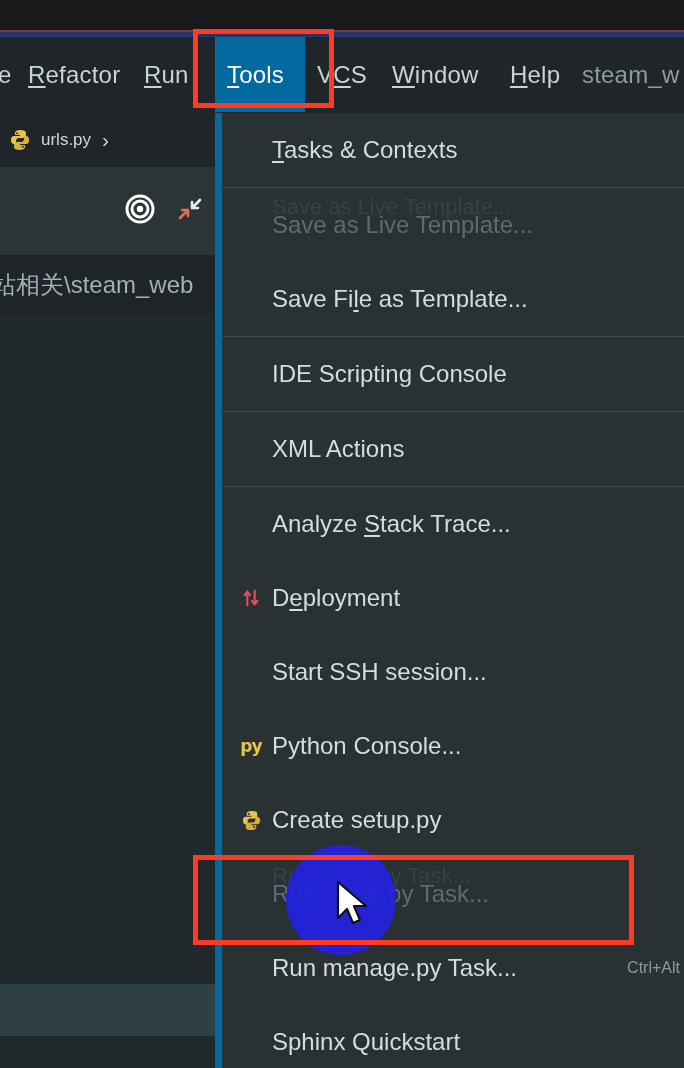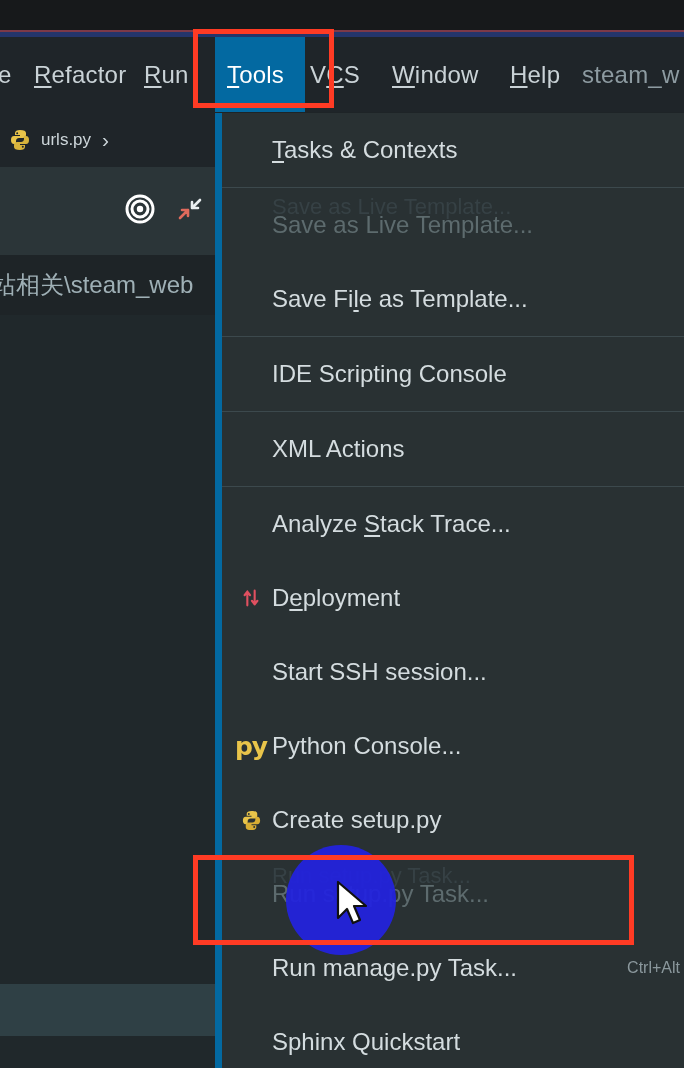--- a/index.html
+++ b/index.html
@@ -57,21 +57,21 @@
   .mrow .lbl u{text-decoration:underline;text-underline-offset:3px;}
   .mrow .sc{color:#8b989d;font-size:16px;padding-right:4px;}
   .mrow.disabled{color:#5d6b6e;}
   .sep{height:1px;background:#3c494d;margin:0;}
   .ghost{
     position:absolute;left:50px;top:6px;color:#364145;font-size:22px;
     white-space:nowrap;pointer-events:none;
   }
 
   
-  .py-word{color:#e8c44a;font-size:25px;font-weight:bold;font-family:"DejaVu Sans",sans-serif;letter-spacing:-1px;}
+  .py-word{color:#e8c44a;font-size:17px;font-weight:bold;font-family:"DejaVu Sans",sans-serif;letter-spacing:-1px;}
 
   
   .redbox{position:absolute;border:5px solid #ff3b24;box-sizing:border-box;pointer-events:none;}
   #box-tools{left:193px;top:29px;width:141px;height:79px;}
   #box-run-manage{left:193px;top:855px;width:441px;height:90px;}
   .clickdot{
     position:absolute;left:286px;top:845px;width:110px;height:110px;border-radius:50%;
     background:#2222e0;opacity:.93;pointer-events:none;
   }
   .cursor{position:absolute;left:336px;top:880px;width:34px;height:48px;pointer-events:none;}
@@ -82,30 +82,30 @@
 <div id="root">
 
   <div class="topstrip"></div>
   <div class="accentline2"></div>
   <div class="accentline"></div>
 
   <div class="menubar" id="menubar">
       <div class="mi" style="left: -14px; width: 40px;">
         <span class="mn">e</span>
       </div>
-      <div class="mi" style="left: 22px; width: 120px; text-align: right;">
+      <div class="mi" style="left: 16px; width: 120px; text-align: right;">
         <span class="mn"><u>R</u>efactor</span>
       </div>
       <div class="mi" style="left: 132px; width: 66px;">
         <span class="mn"><u>R</u>un</span>
       </div>
       <div class="mi selected" style="left: 215px; width: 90px;">
         <span class="mn"><u>T</u>ools</span>
       </div>
-      <div class="mi" style="left: 298px; width: 70px; text-align: right;">
+      <div class="mi" style="left: 305px; width: 70px; text-align: right;">
         <span class="mn">V<u>C</u>S</span>
       </div>
       <div class="mi" style="left: 380px; width: 120px;">
         <span class="mn"><u>W</u>indow</span>
       </div>
       <div class="mi" style="left: 498px; width: 72px;">
         <span class="mn"><u>H</u>elp</span>
       </div>
       <div class="mi dim" style="left: 570px; width: 120px;">
         <span class="mn">steam_w</span>

